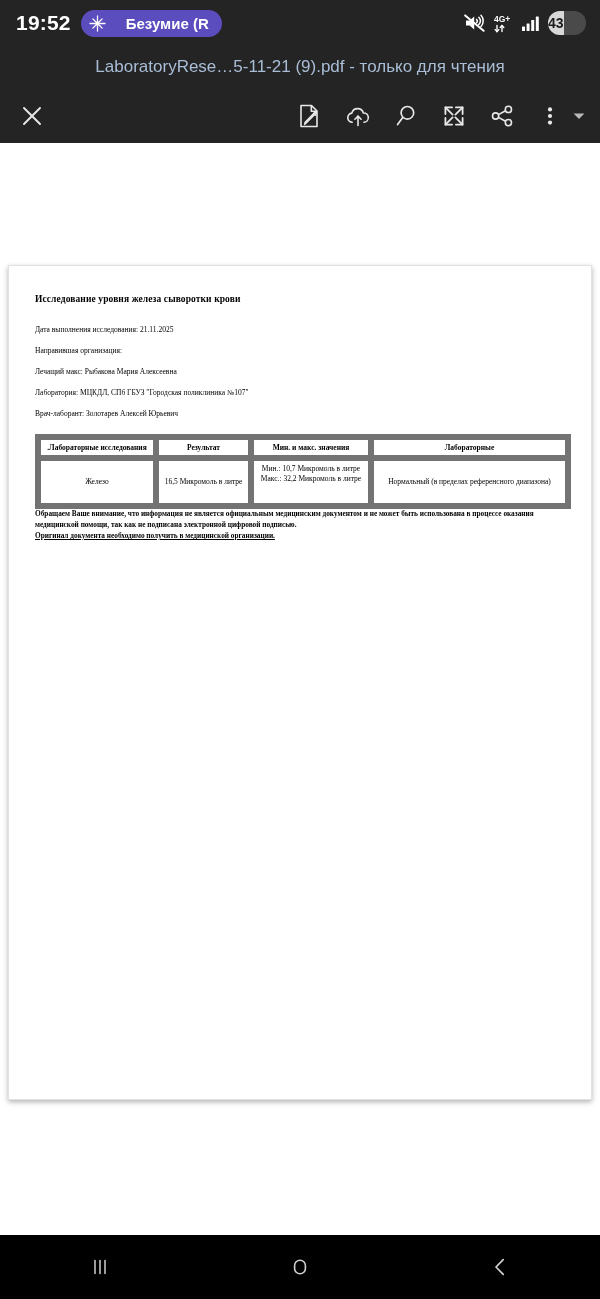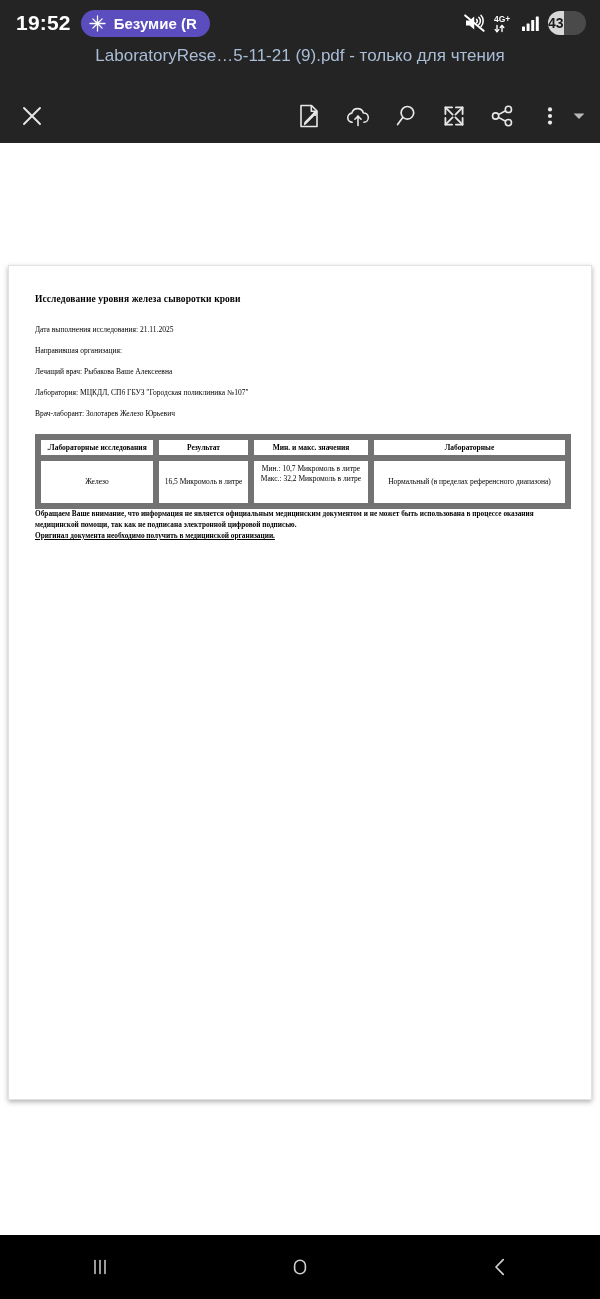--- a/index.html
+++ b/index.html
@@ -13,21 +13,21 @@
   #screen { position:relative; width:600px; height:1299px; background:#ffffff;border-radius:6px; }
 
   
   .statusbar{
     position:absolute; top:0; left:0; width:600px; height:46px;
     background:#242424; display:flex; align-items:center;
     padding:0 14px 0 16px;
   }
   .clock{ color:#ffffff; font-size:21px; font-weight:600; letter-spacing:.2px; }
   .nowpill{
-    display:flex; align-items:center; gap:8px;
+    display:flex; align-items:center; gap:20px;
     background:#5b4dbe; border-radius:14px;
     height:27px; padding:0 13px 0 8px; margin-left:10px;
     max-width:150px; overflow:hidden;
   }
   .nowpill .lbl{
     color:#fff; font-size:15px; font-weight:600; white-space:nowrap;
   }
   .star{ width:17px; height:17px; flex:none; }
   .sb-right{ margin-left:auto; display:flex; align-items:center; gap:7px; }
   .sb-right svg{ display:block; }
@@ -41,21 +41,21 @@
     background:#d8d8d8;
   }
   .batt .num{
     position:relative; color:#1b1b1b; font-size:14px; font-weight:700;
     line-height:1;
   }
 
   
   .appbar{
     position:absolute; top:46px; left:0; width:600px; height:42px;
-    background:#242424; display:flex; justify-content:center;
+    background:#242424; display:flex; align-items:center; justify-content:center;
   }
   .appbar .ttl{
     color:#a9bdd6; font-size:17px; white-space:nowrap;
     overflow:hidden; text-overflow:ellipsis; max-width:560px;
   }
 
   
   .toolbar{
     position:absolute; top:88px; left:0; width:600px; height:55px;
     background:#242424; display:flex; align-items:center;
@@ -275,23 +275,23 @@
   </div>
 
   <div class="viewer">
     <div class="page">
       <div class="doc">
 
         <h1>Исследование уровня железа сыворотки крови</h1>
 
         <div class="meta">Дата выполнения исследования: 21.11.2025</div>
         <div class="meta">Направившая организация:</div>
-        <div class="meta">Лечащий врач: Рыбакова Ваше Алексеевна</div>
+        <div class="meta">Лечащий макс: Рыбакова Мария Алексеевна</div>
         <div class="meta">Лаборатория: МЦКДЛ, СПб ГБУЗ "Городская поликлиника №107"</div>
-        <div class="meta">Врач-лаборант: Золотарев Железо Юрьевич</div>
+        <div class="meta">Врач-лаборант: Золотарев Алексей Юрьевич</div>
 
         <table class="rep">
           <thead>
             <tr>
               <th class="c1">.Лабораторные исследования</th>
               <th class="c2">Результат</th>
               <th class="c3">Мин. и макс. значения</th>
               <th class="c4">Лабораторные</th>
             </tr>
           </thead>

